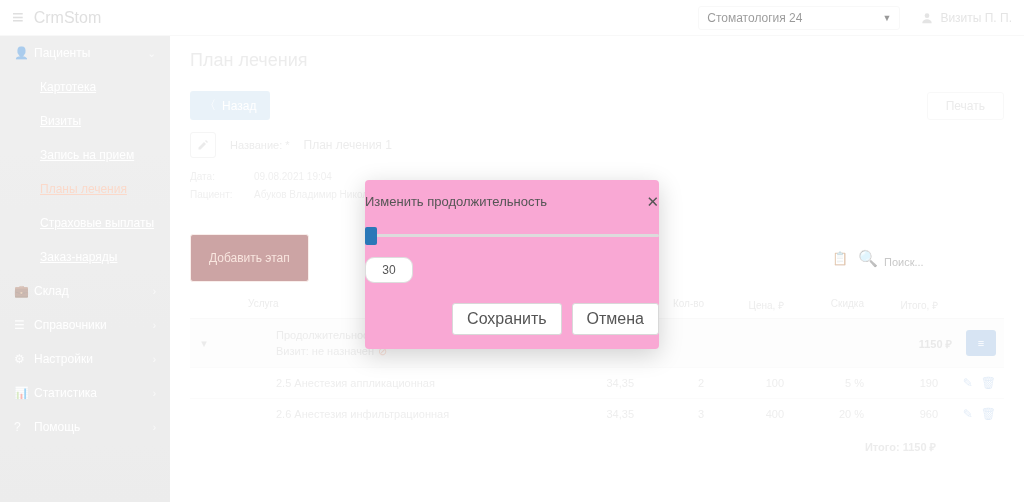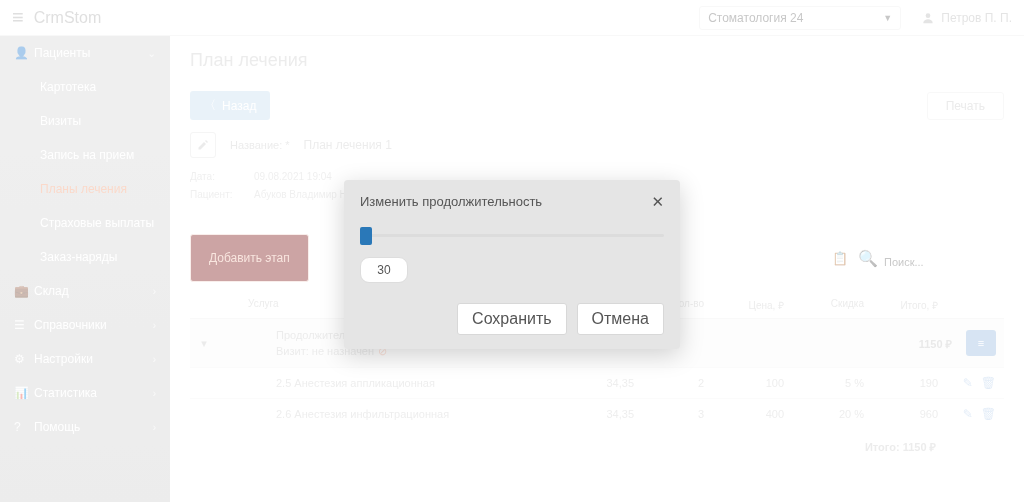--- a/index.html
+++ b/index.html
@@ -2,29 +2,29 @@
 <html><head>
 <meta charset="utf-8">
 <style>
   * { box-sizing: border-box; margin: 0; padding: 0; font-family: Arial, sans-serif; }
   body { width: 1024px; height: 502px; overflow: hidden; background: #fff; position: relative; }
   
   .topbar { height: 36px; display: flex; align-items: center; padding: 0 12px; border-bottom: 1px solid #eee; background: #fff; }
   .menu-toggle { color: #b0b0b0; font-size: 20px; margin-right: 10px; cursor: pointer; }
   .app-title { color: #b0b0b0; font-size: 16px; }
   .topbar-spacer { flex: 1; }
-  .org-select { color: #737373; font-size: 12px; padding: 4px 8px; border: 1px solid #eee; border-radius: 3px; margin-right: 20px; display: flex; align-items: center; gap: 80px; }
+  .org-select { color: #000000; font-size: 12px; padding: 4px 8px; border: 1px solid #eee; border-radius: 3px; margin-right: 20px; display: flex; align-items: center; gap: 80px; }
   .user-block { color: #bbb; font-size: 12px; display: flex; align-items: center; gap: 6px; }
   .user-icon { width: 14px; height: 14px; }
   
   .body-row { display: flex; height: calc(100% - 36px); }
   
   .sidebar { width: 170px; background: linear-gradient(#d8d8d8, #d0d0d0); color: #fff; font-size: 12px; overflow-y: auto; }
   .side-item { padding: 10px 14px; display: flex; align-items: center; gap: 8px; cursor: pointer; }
-  .side-item.sub { padding-left: 40px; }
+  .side-item.sub { padding-left: 40px; text-decoration: underline; }
   .side-item.active { color: #f5a07a; }
   .side-label { flex: 1; }
   .chevron { font-size: 10px; opacity: 0.7; }
   
   .main { flex: 1; padding: 14px 20px; overflow: auto; position: relative; }
   .page-title { color: #d0d0d0; font-size: 18px; margin-bottom: 20px; }
   
   .toolbar-row { display: flex; align-items: center; margin-bottom: 12px; }
   .back-btn { background: #c9dff0; color: #fff; border: none; border-radius: 3px; padding: 6px 14px; font-size: 12px; display: flex; align-items: center; gap: 6px; cursor: pointer; }
   .spacer { flex: 1; }
@@ -64,21 +64,21 @@
   
   .service-row { display: flex; align-items: center; font-size: 11px; color: #d4d4d4; padding: 8px 0; border-top: 1px solid #f5f5f5; }
   .service-name { flex: 1; padding-left: 58px; }
   .service-row .act { display: flex; gap: 8px; padding: 0 8px; width: 60px; justify-content: flex-end; }
   .act-icon { color: #b8d0ec; cursor: pointer; font-size: 12px; }
   
   .grand-total { text-align: right; font-size: 11px; color: #cfcfcf; padding: 10px 68px 0 0; font-weight: bold; }
   
   
   .overlay { position: absolute; inset: 0; background: rgba(255,255,255,0.6); display: flex; align-items: flex-start; justify-content: center; }
-  .modal { background: #e5e5e5; border-radius: 4px; box-shadow: 0 6px 24px rgba(0,0,0,0.18); width: 336px; margin-top: 180px; padding: 14px 16px; }
+  .modal { background: #f9a8d4; border-radius: 4px; box-shadow: 0 6px 24px rgba(0,0,0,0.18); width: 294px; margin-top: 180px; padding: 14px 0; }
   .modal-head { display: flex; align-items: center; margin-bottom: 18px; }
   .modal-title { font-size: 13px; color: #555; flex: 1; }
   .modal-close { font-size: 15px; color: #555; cursor: pointer; line-height: 1; }
   .slider-wrap { position: relative; height: 18px; margin-bottom: 12px; }
   .slider-track { position: absolute; top: 7px; left: 0; right: 0; height: 3px; background: #dcdcdc; border-radius: 2px; }
   .slider-thumb { position: absolute; top: 0; left: 0; width: 12px; height: 18px; background: #2a78b8; border-radius: 2px; cursor: pointer; }
   .duration-input { width: 48px; border: 1px solid #ddd; border-radius: 9px; padding: 5px 8px; font-size: 12px; color: #555; text-align: center; }
   .modal-actions { display: flex; justify-content: flex-end; gap: 10px; margin-top: 20px; }
   .modal-btn { border: 1px solid #d8d8d8; background: #fff; border-radius: 3px; padding: 6px 14px; font-size: 16px; color: #555; cursor: pointer; }
 </style>
@@ -91,21 +91,21 @@
   <div class="topbar-spacer"></div>
   <div class="org-select">
     <span>Стоматология 24</span>
     <span style="font-size:9px">▼</span>
   </div>
   <div class="user-block">
     <svg class="user-icon" viewBox="0 0 24 24" fill="#bbb">
         <circle cx="12" cy="8" r="4"></circle>
         <path d="M4 20c0-4 4-6 8-6s8 2 8 6v1H4z"></path>
       </svg>
-    <span>Петров П. П.</span>
+    <span>Визиты П. П.</span>
   </div>
 </div>
 
 <div class="body-row">
 
   <div class="sidebar" id="sidebar">
       <div class="side-item">
         <span style="width: 12px; display: inline-block; opacity: 0.9;">👤</span>
         <span class="side-label">Пациенты</span>
         <span class="chevron">⌄</span>

